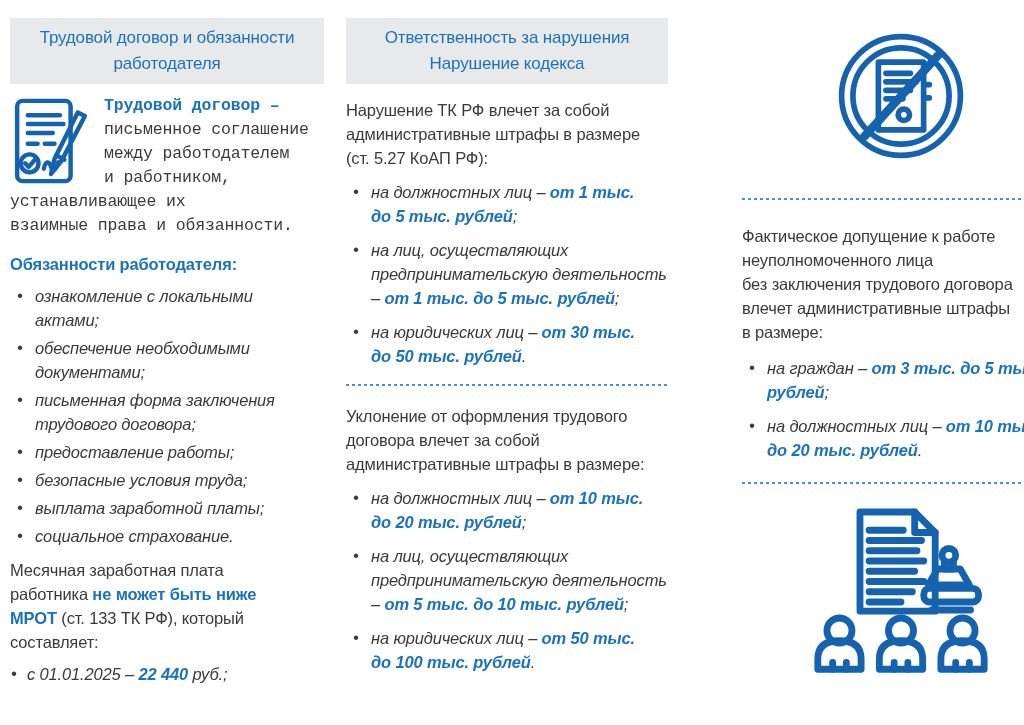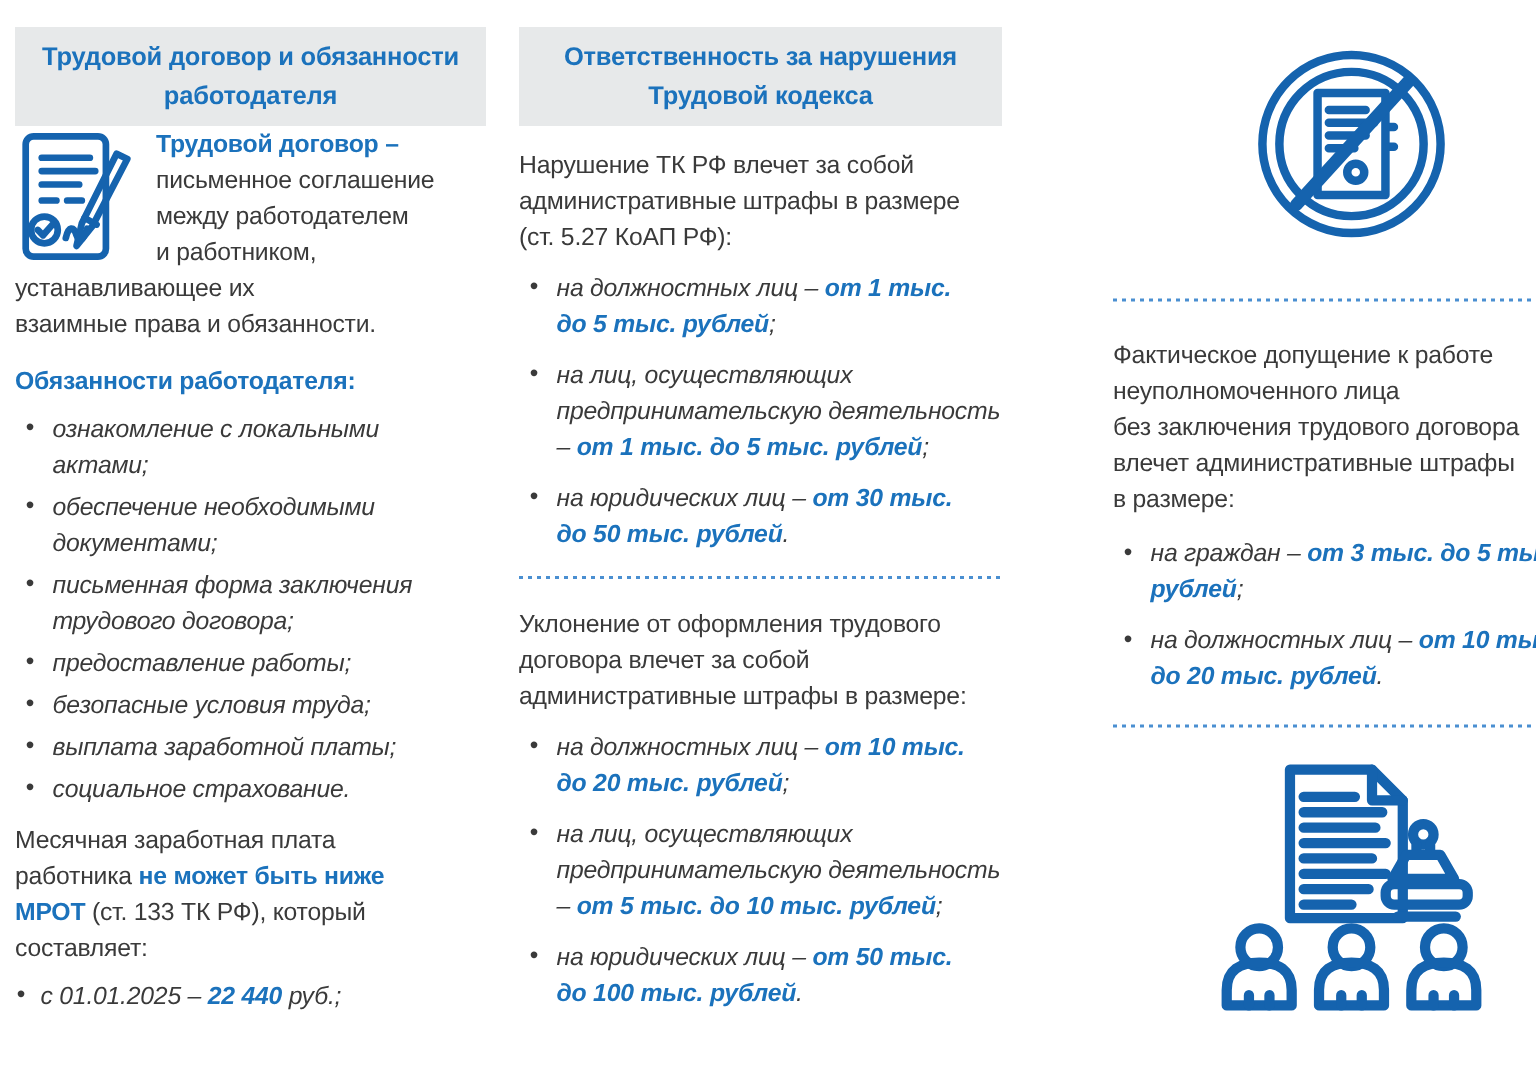--- a/index.html
+++ b/index.html
@@ -16,21 +16,21 @@
     font-family:"Liberation Sans","DejaVu Sans",sans-serif;
     font-size:16.5px;line-height:24px;color:var(--body-text);
     letter-spacing:-0.15px;overflow:hidden;
   }
   .col{position:absolute;top:18px;}
   #col1{left:10px;width:314px;}
   #col2{left:346px;width:322px;}
   #col3{left:742px;width:318px;top:30px;}
 
   .header-box{
-    background:var(--header-bg);color:var(--accent);font-weight:bold;
+    background:var(--header-bg);color:var(--accent);font-weight:normal;
     text-align:center;padding:7px 14px;font-size:17px;line-height:26px;
   }
   .accent{color:var(--accent);font-weight:bold;}
   .subhead{color:var(--accent);font-weight:bold;margin:14px 0 4px;}
   .lead{margin:14px 0 10px;white-space:pre-line;}
 
   ul{list-style:none;margin:8px 0 0;padding:0;}
   li{position:relative;padding-left:25px;margin:0 0 10px;white-space:pre-line;font-style:italic;}
   li::before{content:"\2022";position:absolute;left:7px;top:-1px;color:var(--body-text);}
   #col1 ul.duties li{margin-bottom:4px;}
@@ -40,21 +40,21 @@
   .divider{
     height:2px;border:0;margin:18px 0;
     background:repeating-linear-gradient(90deg,var(--divider-dash) 0 3px,transparent 3px 6px);
   }
   #col2 .divider{margin:16px 0 18px;}
   #col3 .divider-top{margin:30px 0 0;}
   #col3 .divider-bottom{margin:20px 0 0;}
   #col3 .lead{margin:24px 0 12px;}
 
   .icon-svg{color:var(--icon-stroke);display:block;}
-  .intro{}
+  .intro{margin-top:10px;font-family:Liberation Mono, monospace;}
   .intro-icon{float:left;width:82px;height:90px;margin:2px 12px 2px 0;}
   .intro p{margin:0;white-space:pre-line;}
   .icon-center{text-align:center;}
   .icon-center svg{display:inline-block;}
   .mrot{margin:10px 0 8px;white-space:pre-line;}
 </style>
 </head>
 <body>
 
 <section class="col" id="col1">
@@ -99,21 +99,21 @@
 работника </span><span class="accent">не может быть ниже
 МРОТ</span><span> (ст. 133 ТК РФ), который
 составляет:</span></p>
 
   <ul class="mrot-list">
     <li><span>с 01.01.2025 – </span><span class="accent">22 440</span><span> руб.;</span></li>
   </ul>
 </section>
 
 <section class="col" id="col2">
-  <div class="header-box">Ответственность за нарушения Трудовой кодекса</div>
+  <div class="header-box">Ответственность за нарушения Нарушение кодекса</div>
 
   <p class="lead">Нарушение ТК РФ влечет за собой
 административные штрафы в размере
 (ст. 5.27 КоАП РФ):</p>
 
   <ul>
     <li><span>на должностных лиц – </span><span class="accent">от 1 тыс.
 до 5 тыс. рублей</span><span>;</span></li>
     <li><span>на лиц, осуществляющих
 предпринимательскую деятельность

